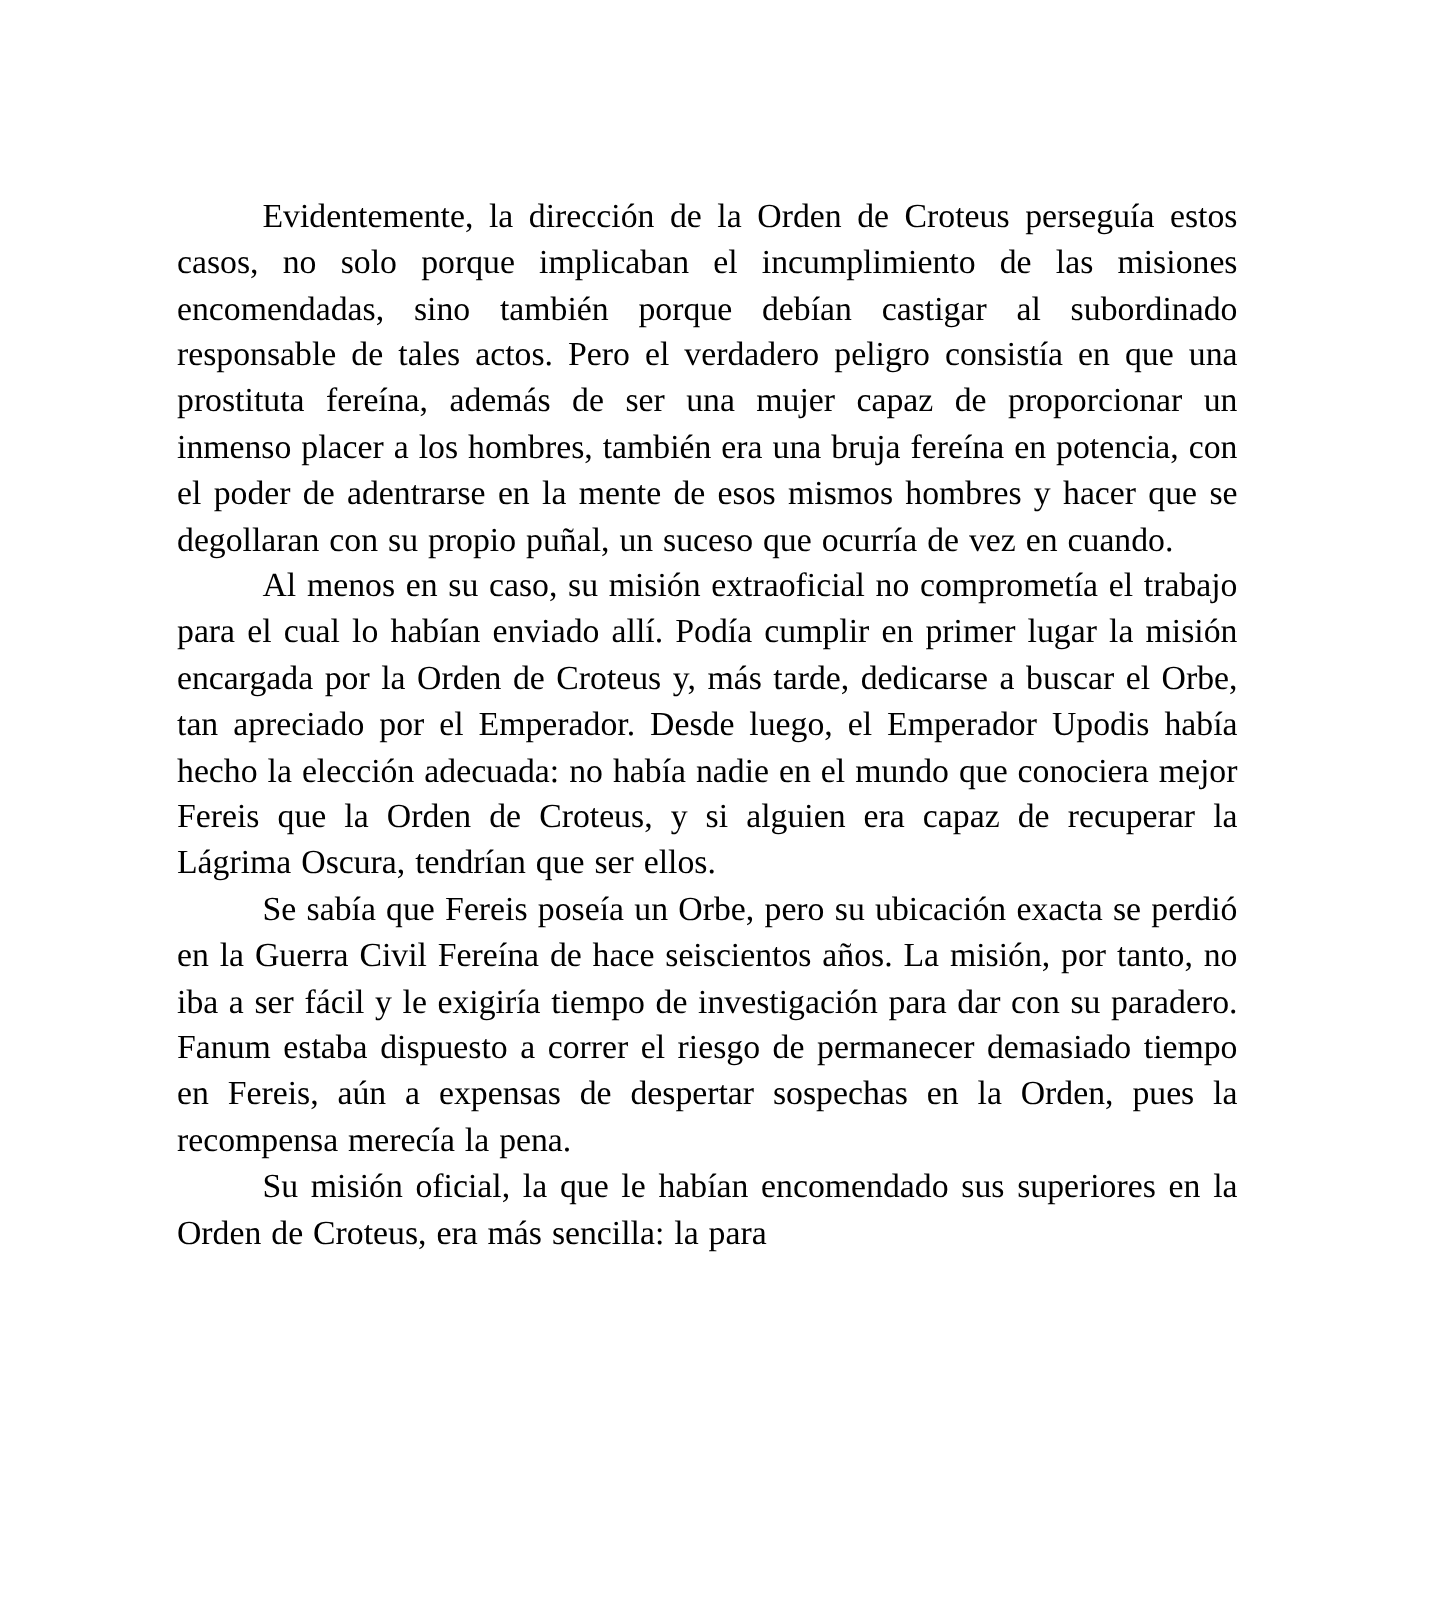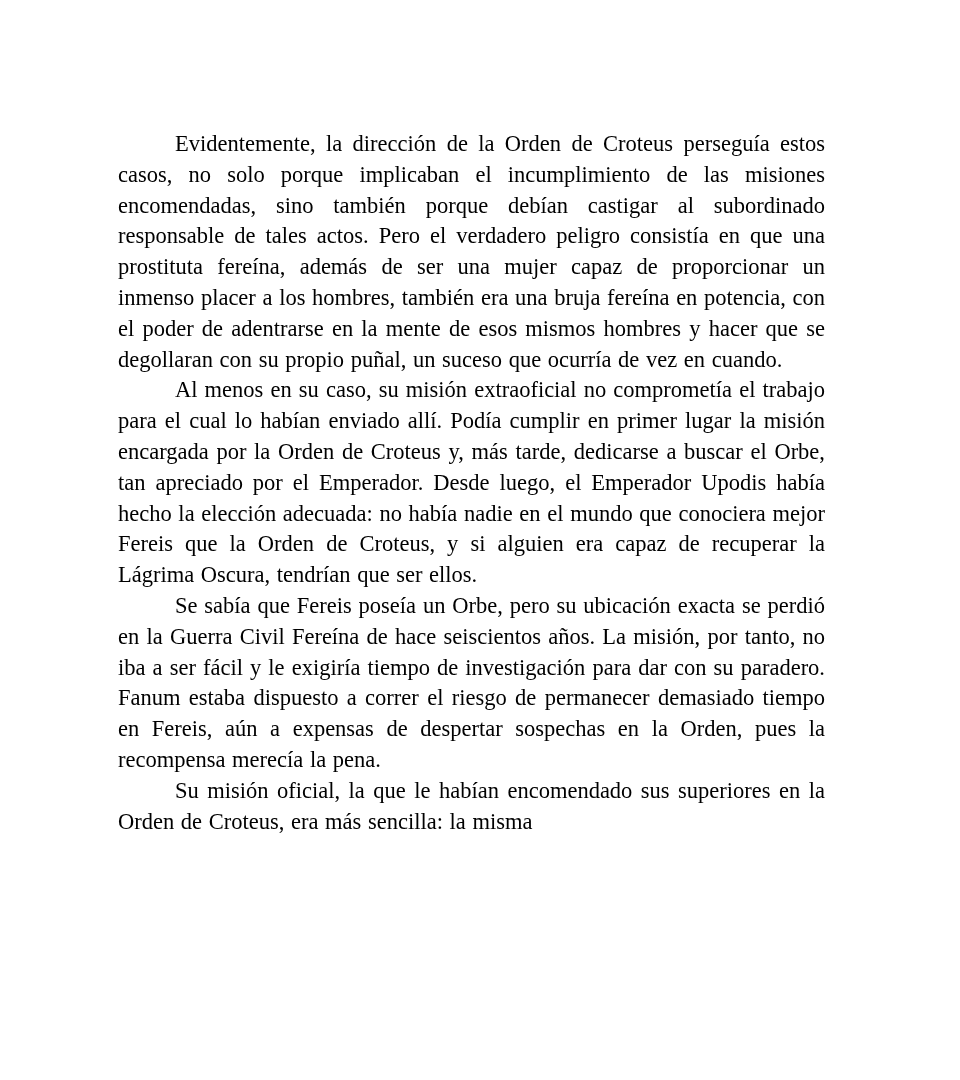--- a/index.html
+++ b/index.html
@@ -31,14 +31,14 @@
     word-spacing: 1px;
   }
 </style>
 </head>
 <body>
 
 <div class="page">
   <p>Evidentemente, la dirección de la Orden de Croteus perseguía estos casos, no solo porque implicaban el incumplimiento de las misiones encomendadas, sino también porque debían castigar al subordinado responsable de tales actos. Pero el verdadero peligro consistía en que una prostituta fereína, además de ser una mujer capaz de proporcionar un inmenso placer a los hombres, también era una bruja fereína en potencia, con el poder de adentrarse en la mente de esos mismos hombres y hacer que se degollaran con su propio puñal, un suceso que ocurría de vez en cuando.</p>
   <p>Al menos en su caso, su misión extraoficial no comprometía el trabajo para el cual lo habían enviado allí. Podía cumplir en primer lugar la misión encargada por la Orden de Croteus y, más tarde, dedicarse a buscar el Orbe, tan apreciado por el Emperador. Desde luego, el Emperador Upodis había hecho la elección adecuada: no había nadie en el mundo que conociera mejor Fereis que la Orden de Croteus, y si alguien era capaz de recuperar la Lágrima Oscura, tendrían que ser ellos.</p>
   <p>Se sabía que Fereis poseía un Orbe, pero su ubicación exacta se perdió en la Guerra Civil Fereína de hace seiscientos años. La misión, por tanto, no iba a ser fácil y le exigiría tiempo de investigación para dar con su paradero. Fanum estaba dispuesto a correr el riesgo de permanecer demasiado tiempo en Fereis, aún a expensas de despertar sospechas en la Orden, pues la recompensa merecía la pena.</p>
-  <p>Su misión oficial, la que le habían encomendado sus superiores en la Orden de Croteus, era más sencilla: la misma</p>
+  <p>Su misión oficial, la que le habían encomendado sus superiores en la Orden de Croteus, era más sencilla: la para</p>
 </div>
 
 </body></html>

